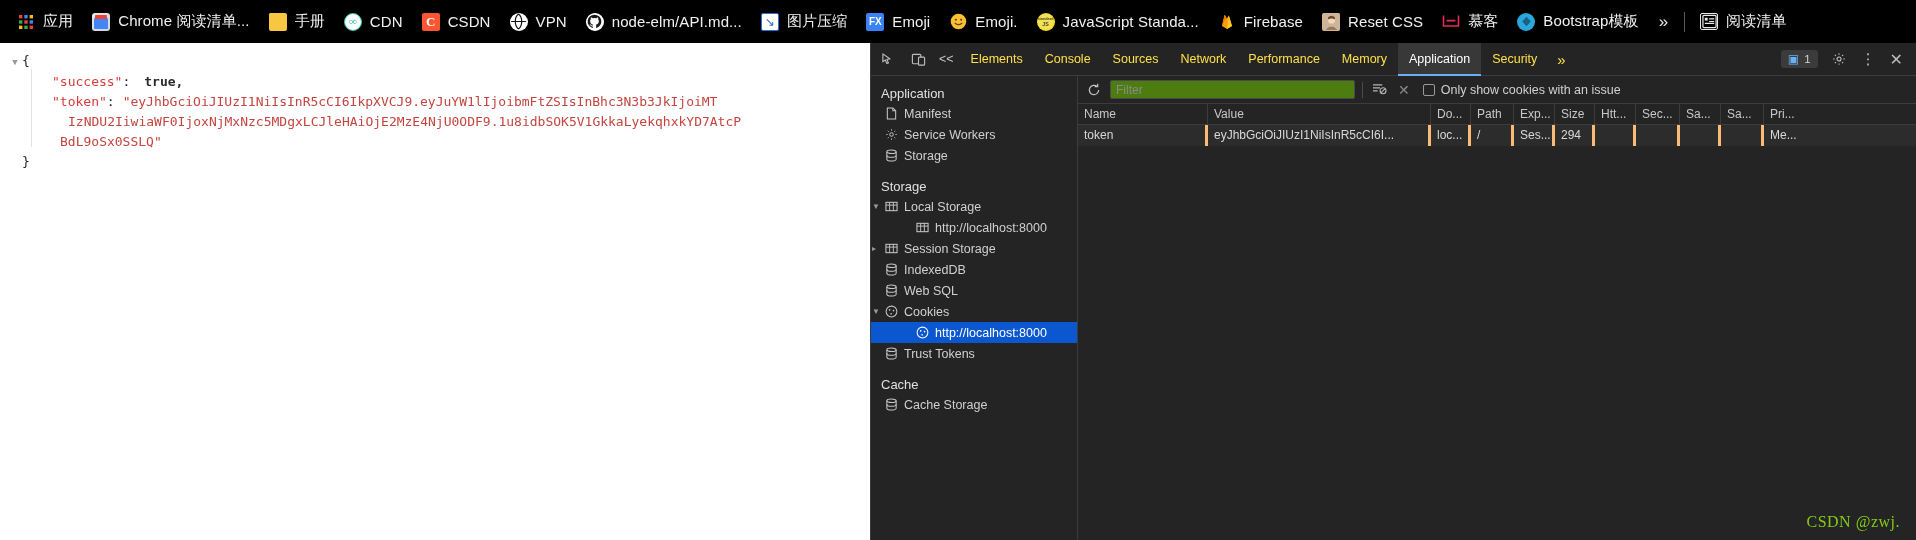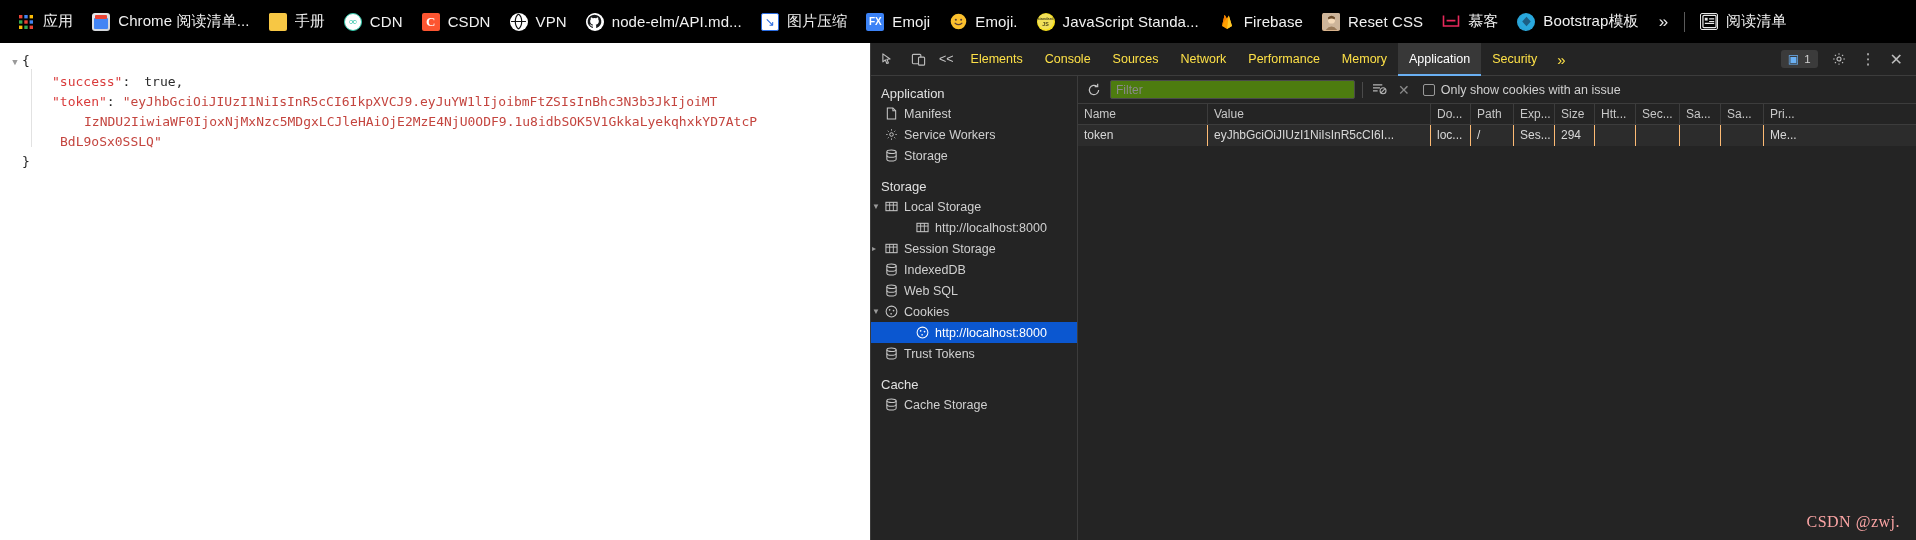--- a/index.html
+++ b/index.html
@@ -138,21 +138,21 @@
     position: relative;
   }
   .j-line { white-space: pre; padding-left: 8px; position: relative; }
   .j-arrow {
     display:inline-block; width:14px; color:#9a9a9a;
     font-size:9px; text-align:center; user-select:none;
   }
   .j-brace { color: #222222; }
   .j-key   { color: #d93b3b; }
   .j-colon { color: #222222; }
-  .j-bool  { color: #2b2b2b; font-weight: normal; }
+  .j-bool  { color: #2b2b2b; font-weight: bold; }
   .j-str   { color: #c4453f; }
   .j-indent-guide {
     position:absolute; left:31px; top:26px; width:1px; height:78px;
     background:#e2e2e2;
   }
   #tok-l1, #tok-l2, #tok-l3 { padding-left: 8px; white-space: pre; }
 
   
   #devtools {
     position: absolute; left: 870px; top: 43px;
@@ -272,38 +272,38 @@
     text-overflow: ellipsis; cursor:pointer;
   }
   .ct-row {
     display:flex; height:21px; align-items:center;
     color:#d8d8d8; font-size:12px; background:#2c2c2c;
     cursor:pointer;
   }
   .ct-row > div {
     height:21px; line-height:21px; padding-left:6px;
     overflow:hidden; white-space:nowrap; text-overflow:ellipsis;
-    border-right:1px solid #fdba74;
+    border-right:3px solid #fdba74;
   }
   .c-name  { flex:0 0 130px; }
   .c-value { flex:0 0 223px; }
   .c-dom   { flex:0 0 40px; }
   .c-path  { flex:0 0 43px; }
   .c-exp   { flex:0 0 41px; }
   .c-size  { flex:0 0 40px; }
   .c-http  { flex:0 0 41px; }
   .c-sec   { flex:0 0 44px; }
   .c-sa1   { flex:0 0 41px; }
   .c-sa2   { flex:0 0 43px; }
   .c-pri   { flex:1 1 auto; min-width:40px; border-right:none !important; }
 
   
   #watermark {
     position:absolute; right:16px; bottom:9px;
-    color:#fca5a5; font-size:16px;
+    color:#84cc16; font-size:16px;
     font-family:"Liberation Serif", serif;
     letter-spacing:0.5px; user-select:none;
   }
 </style>
 </head>
 <body>
 
 <div id="bookmark-bar">
 
   <div class="bm-item">
@@ -457,21 +457,21 @@
 <div id="json-pane">
   <div id="json-body">
     <div class="j-indent-guide"></div>
 
     <div class="j-line"><span class="j-arrow">▼</span><span class="j-brace">{</span></div>
 
     <div class="j-line" style="padding-left:52px"><span class="j-key">"success"</span><span class="j-colon">:</span><span class="j-bool" style="padding-left:14px">true,</span></div>
 
     <div class="j-line" style="padding-left:52px"><span class="j-key">"token"</span><span class="j-colon">:</span><span class="j-str" id="tok-l1">"eyJhbGciOiJIUzI1NiIsInR5cCI6IkpXVCJ9.eyJuYW1lIjoibmFtZSIsInBhc3N3b3JkIjoiMT</span></div>
 
-    <div class="j-line" style="padding-left:76px"><span class="j-str" id="tok-l2">IzNDU2IiwiaWF0IjoxNjMxNzc5MDgxLCJleHAiOjE2MzE4NjU0ODF9.1u8idbSOK5V1GkkaLyekqhxkYD7AtcP</span></div>
+    <div class="j-line" style="padding-left:60px"><span class="j-str" id="tok-l2">IzNDU2IiwiaWF0IjoxNjMxNzc5MDgxLCJleHAiOjE2MzE4NjU0ODF9.1u8idbSOK5V1GkkaLyekqhxkYD7AtcP</span></div>
 
     <div class="j-line" style="padding-left:52px"><span class="j-str" id="tok-l3">BdL9oSx0SSLQ"</span></div>
 
     <div class="j-line" style="padding-left:22px"><span class="j-brace">}</span></div>
   </div>
 </div>
 
 <div id="devtools">
 
   <div id="dt-toolbar">

